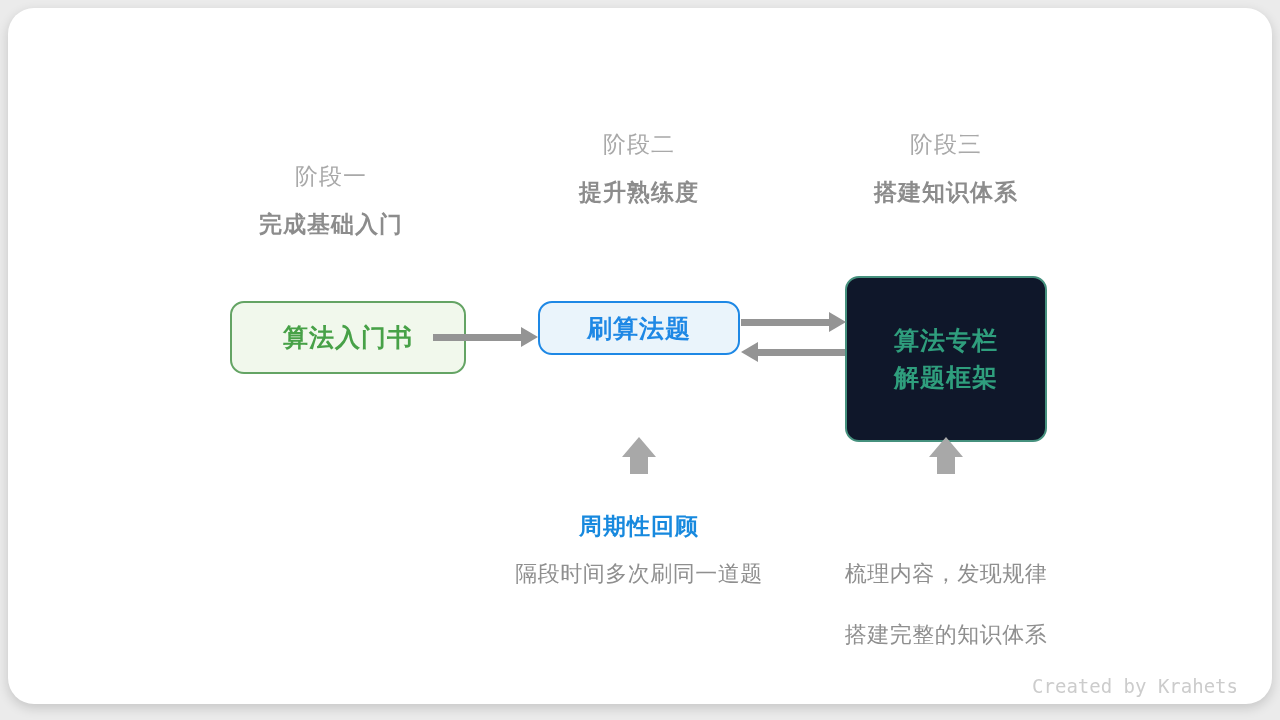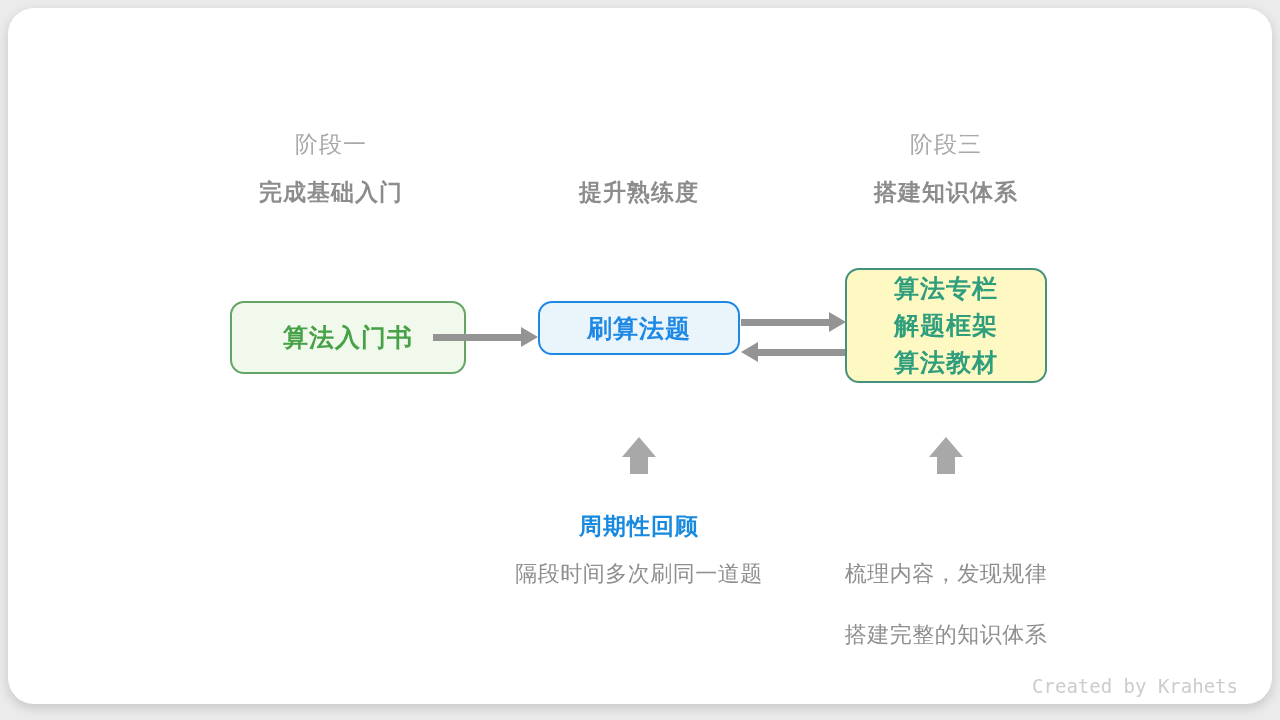--- a/index.html
+++ b/index.html
@@ -21,41 +21,41 @@
   .col-text { position: absolute; width: 340px; text-align: center; }
 
   .stage-label {
     top: 129px; font-size: 23px; color: #a9a9a9; font-weight: 400;
     letter-spacing: 1px;
   }
   .stage-sub {
     top: 177px; font-size: 23px; color: #8c8c8c; font-weight: 700;
     letter-spacing: 1px;
   }
-  .c1 { left: 161px; }
+  .c1 { left: 161px; margin-top: 32px; }
   .c2 { left: 469px; }
   .c3 { left: 776px; }
 
   .node {
     position: absolute; display: flex; flex-direction: column;
     align-items: center; justify-content: center;
     border-radius: 14px; font-weight: 700; font-size: 25px;
     letter-spacing: 1px;
   }
   .node-1 {
     left: 230px; top: 301px; width: 236px; height: 73px;
     background: #f1f8ec; border: 2.5px solid #64a464; color: #47a147;
   }
   .node-2 {
     left: 538px; top: 301px; width: 202px; height: 54px;
     background: #eaf4fb; border: 2.5px solid #1e88e5; color: #1e88e5;
   }
   .node-3 {
-    left: 845px; top: 268px; width: 202px; height: 115px;
-    background: #fef9c3; border: 2.5px solid #46917e; color: #2f9e7d;
+    left: 845px; top: 276px; width: 202px; height: 166px;
+    background: #0f172a; border: 2.5px solid #46917e; color: #2f9e7d;
   }
   .node-3 .node-line { line-height: 37px; }
 
   .shaft { position: absolute; height: 7px; background: #949494; }
   .head-right {
     position: absolute; width: 0; height: 0;
     border-top: 10px solid transparent; border-bottom: 10px solid transparent;
     border-left: 17px solid #949494;
   }
   .head-left {
@@ -93,37 +93,37 @@
 </style>
 </head>
 <body>
 
 <div id="stage">
   <div class="card"></div>
 
   <div class="col-text stage-label c1">阶段一</div>
   <div class="col-text stage-sub   c1">完成基础入门</div>
 
+  <div class="col-text stage-label c2">阶段二</div>
   <div class="col-text stage-sub   c2">提升熟练度</div>
 
   <div class="col-text stage-label c3">阶段三</div>
   <div class="col-text stage-sub   c3">搭建知识体系</div>
 
   <div class="node node-1">
     <span>算法入门书</span>
   </div>
 
   <div class="node node-2">
     <span>刷算法题</span>
   </div>
 
   <div class="node node-3">
     <span class="node-line">算法专栏</span>
     <span class="node-line">解题框架</span>
-    <span class="node-line">算法教材</span>
   </div>
 
   <div>
     <div class="shaft" style="left:433px; top:334px; width:89px;"></div>
     <div class="head-right" style="left:521px; top:327px;"></div>
   </div>
 
   <div>
     <div class="shaft" style="left:741px; top:319px; width:89px;"></div>
     <div class="head-right" style="left:829px; top:312px;"></div>

